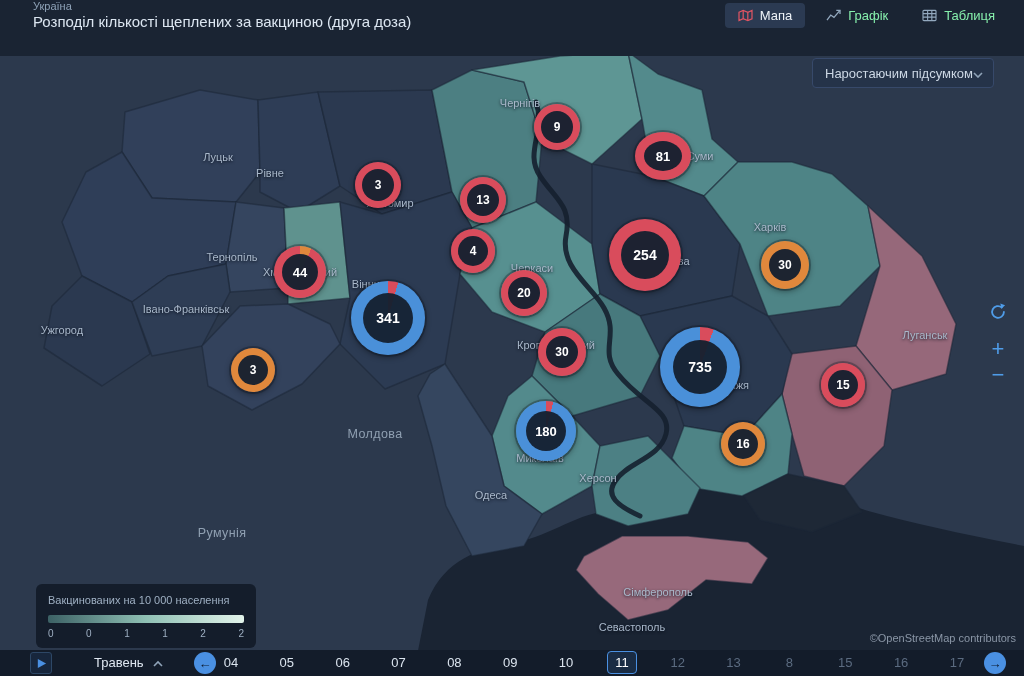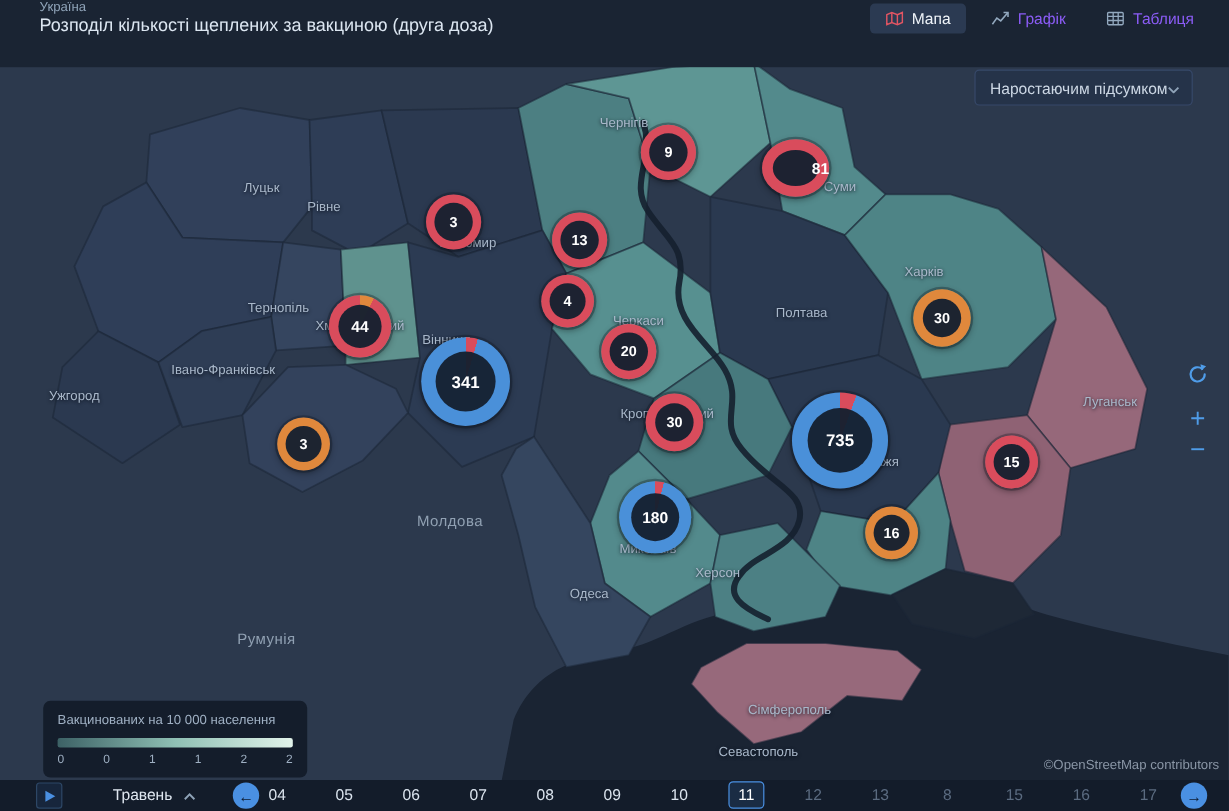--- a/index.html
+++ b/index.html
@@ -7,21 +7,21 @@
     width:1024px;height:676px;overflow:hidden;position:relative;
     background:#1c2737;font-family:"Liberation Sans",sans-serif;
     -webkit-font-smoothing:antialiased;
   }
   
   .header{position:absolute;top:0;left:0;right:0;height:56px;background:#1a2433;z-index:30;}
   .breadcrumb{position:absolute;top:0px;left:33px;font-size:11px;color:#8fa3b8;line-height:12px;}
   .page-title{position:absolute;top:13px;left:33px;font-size:15px;font-weight:500;color:#dce6f1;}
   .view-tabs{position:absolute;top:3px;right:16px;display:flex;gap:8px;align-items:center;}
   .tab{display:flex;align-items:center;gap:7px;padding:5px 13px;border-radius:4px;
-       font-size:13px;color:#8b5cf6;cursor:pointer;}
+       font-size:13px;color:#86efac;cursor:pointer;}
   .tab.active{background:#2b3a52;color:#eef3f8;}
   .tabicon{display:flex;align-items:center;}
   
   .map-wrap{position:absolute;top:44px;left:0;width:1024px;height:632px;background:#2c394d;overflow:hidden;}
   .mapsvg{position:absolute;left:0;top:0;z-index:1;}
   .labels-layer{position:absolute;inset:0;z-index:2;}
   .map-label{position:absolute;transform:translate(-50%,-50%);color:#a9b8ca;font-size:11px;
              white-space:nowrap;text-shadow:0 1px 3px rgba(10,16,28,.9);}
   .country-label{position:absolute;transform:translate(-50%,-50%);color:#90a0b2;font-size:12.5px;
              letter-spacing:.4px;white-space:nowrap;}
@@ -158,31 +158,34 @@
       <span class="map-label" style="left: 491px; top: 451px;">Одеса</span>
       <span class="map-label" style="left: 658px; top: 548px;">Сімферополь</span>
       <span class="map-label" style="left: 632px; top: 583px;">Севастополь</span>
       <span class="country-label" style="left: 375px; top: 390px;">Молдова</span>
       <span class="country-label" style="left: 222px; top: 489px;">Румунія</span>
     </div>
   <div class="bubbles-layer">
       <div class="bubble" style="left: 557px; top: 83px; width: 46px; height: 46px; --t: 7px; background: conic-gradient(rgb(217, 76, 92) 0deg, rgb(217, 76, 92) 360deg);">
         <span style="font-size: 12px;">9</span>
       </div>
-      <div class="bubble" style="left: 663px; top: 96px; width: 56px; height: 48px; --t: 9px; background: conic-gradient(rgb(217, 76, 92) 0deg, rgb(217, 76, 92) 360deg); justify-content: flex-end;">
+      <div class="bubble" style="left: 663px; top: 112px; width: 56px; height: 48px; --t: 9px; background: conic-gradient(rgb(217, 76, 92) 0deg, rgb(217, 76, 92) 360deg);">
         <span style="font-size: 13px;">81</span>
       </div>
       <div class="bubble" style="left: 378px; top: 141px; width: 46px; height: 46px; --t: 7px; background: conic-gradient(rgb(217, 76, 92) 0deg, rgb(217, 76, 92) 360deg);">
         <span style="font-size: 12px;">3</span>
       </div>
       <div class="bubble" style="left: 483px; top: 156px; width: 46px; height: 46px; --t: 7px; background: conic-gradient(rgb(217, 76, 92) 0deg, rgb(217, 76, 92) 360deg);">
         <span style="font-size: 12px;">13</span>
       </div>
       <div class="bubble" style="left: 473px; top: 207px; width: 44px; height: 44px; --t: 7px; background: conic-gradient(rgb(217, 76, 92) 0deg, rgb(217, 76, 92) 360deg);">
         <span style="font-size: 12px;">4</span>
+      </div>
+      <div class="bubble" style="left: 645px; top: 211px; width: 72px; height: 72px; --t: 12px; background: conic-gradient(rgb(217, 76, 92) 0deg, rgb(217, 76, 92) 360deg);">
+        <span style="font-size: 14px;">254</span>
       </div>
       <div class="bubble" style="left: 785px; top: 221px; width: 48px; height: 48px; --t: 8px; background: conic-gradient(rgb(224, 136, 60) 0deg, rgb(224, 136, 60) 360deg);">
         <span style="font-size: 12px;">30</span>
       </div>
       <div class="bubble" style="left: 300px; top: 228px; width: 52px; height: 52px; --t: 8px; background: conic-gradient(rgb(224, 136, 60) 0deg, rgb(224, 136, 60) 26deg, rgb(217, 76, 92) 26deg, rgb(217, 76, 92) 360deg);">
         <span style="font-size: 13px;">44</span>
       </div>
       <div class="bubble" style="left: 388px; top: 274px; width: 74px; height: 74px; --t: 12px; background: conic-gradient(rgb(217, 76, 92) 0deg, rgb(217, 76, 92) 16deg, rgb(74, 144, 217) 16deg, rgb(74, 144, 217) 360deg);">
         <span style="font-size: 14px;">341</span>
       </div>

